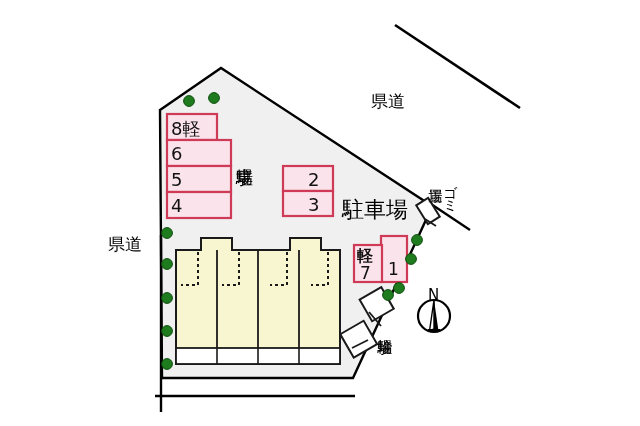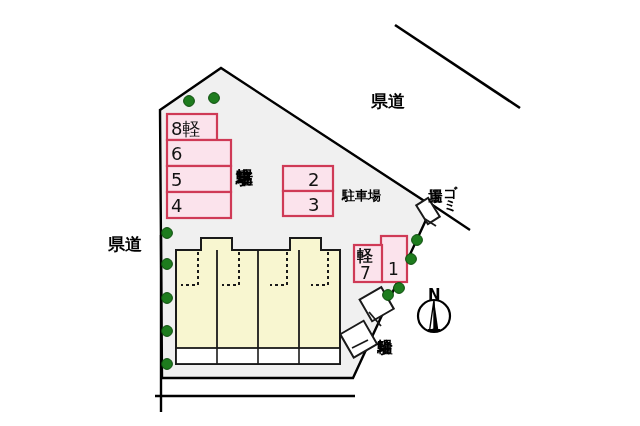--- a/index.html
+++ b/index.html
@@ -1,20 +1,20 @@
 <!DOCTYPE html>
 <html><head>
 <meta charset="utf-8">
 <style>
   html,body{margin:0;padding:0;background:#ffffff;}
   body{width:640px;height:426px;overflow:hidden;
        font-family:"DejaVu Sans","Liberation Sans",sans-serif;}
   #map-root{position:relative;width:640px;height:426px;background:#ffffff;}
   #map-svg{position:absolute;left:0;top:0;width:640px;height:426px;}
-  .lbl{position:absolute;color:#000;font-weight:700;line-height:1.0;
+  .lbl{position:absolute;color:#000;font-weight:400;line-height:1.0;
        font-family:"DejaVu Sans","Liberation Sans",sans-serif;
        white-space:pre;letter-spacing:0px;}
   .vert{writing-mode:vertical-rl;text-orientation:upright;line-height:1.0;}
   .stall-num{position:absolute;color:#111;font-weight:400;
        font-family:"DejaVu Sans","Liberation Sans",sans-serif;}
 </style>
 </head>
 <body>
 
 <div id="map-root">
@@ -115,21 +115,21 @@
   <div class="stall-num" style="left:308px;top:194px;font-size:18px;">3</div>
 
   <div class="stall-num" style="left:357px;top:246px;font-size:16px;font-weight:700;">軽</div>
   <div class="stall-num" style="left:360px;top:263px;font-size:17px;">7</div>
   <div class="stall-num" style="left:388px;top:259px;font-size:17px;">1</div>
 
   <div class="lbl" style="left:371px;top:93px;font-size:17px;">県道</div>
   <div class="lbl" style="left:108px;top:236px;font-size:17px;">県道</div>
 
   <div class="lbl vert" style="left:236px;top:155px;font-size:17px;">駐車場</div>
-  <div class="lbl" style="left:342px;top:189px;font-size:13px;">駐車場</div>
+  <div class="lbl" style="left:342px;top:199px;font-size:22px;">駐車場</div>
 
   <div class="lbl vert" style="left:444px;top:175px;font-size:14px;">ゴミ</div>
   <div class="lbl vert" style="left:429px;top:178px;font-size:14px;">置場</div>
 
   <div class="lbl vert" style="left:377px;top:327px;font-size:15px;">駐輪場</div>
 
   <div class="lbl" style="left:428px;top:288px;font-size:15px;">N</div>
 
 </div>
 

